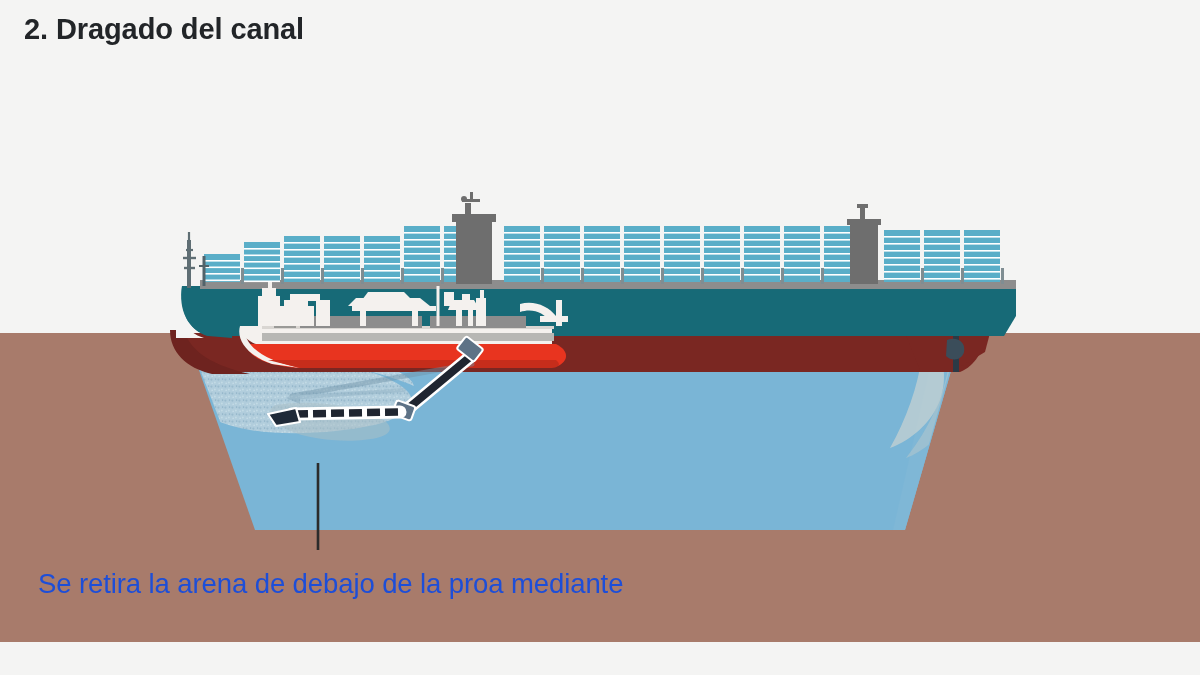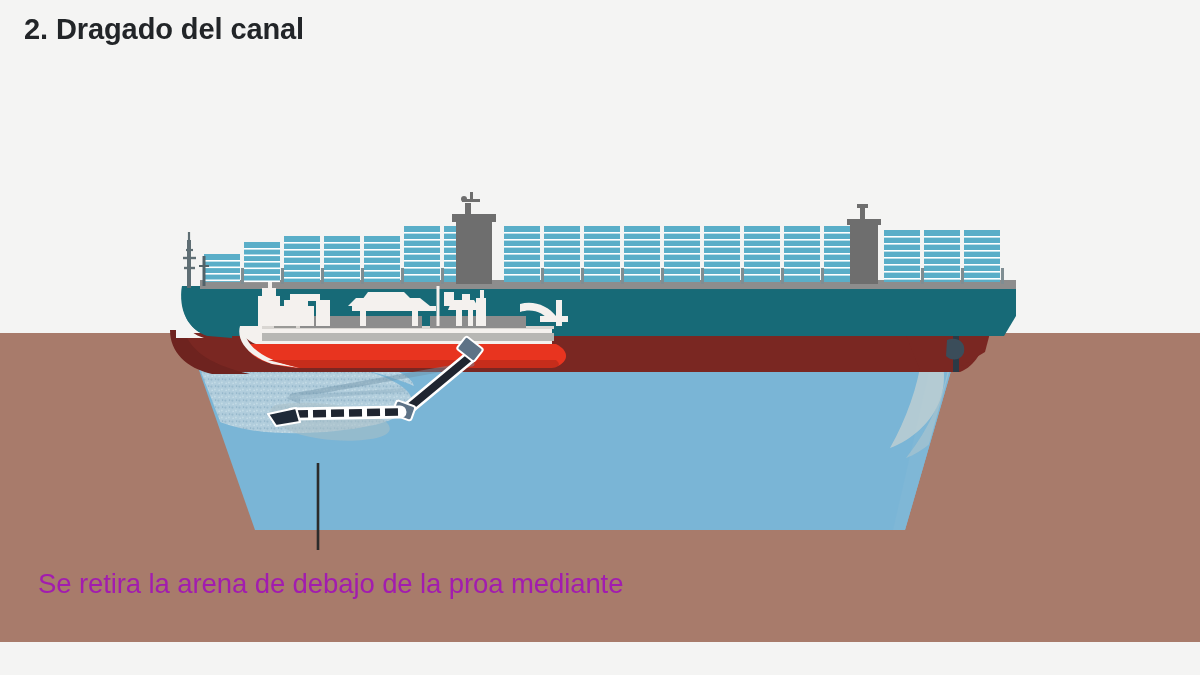--- a/index.html
+++ b/index.html
@@ -23,21 +23,21 @@
     letter-spacing:-0.1px;white-space:nowrap;
   }
 
   
   #scene{position:absolute;left:0;top:0;width:1200px;height:675px;}
   #scene svg{display:block;}
 
   
   #caption{
     position:absolute;left:38px;top:566px;width:900px;
-    color:#a21caf;font-size:27.5px;line-height:1.34;
+    color:#1d4ed8;font-size:27.5px;line-height:1.34;
     font-weight:400;letter-spacing:-0.1px;
     z-index:30;
   }
   #caption .cap-line{display:block;white-space:nowrap;}
 </style>
 </head>
 <body>
 
 <div id="stage">
 

